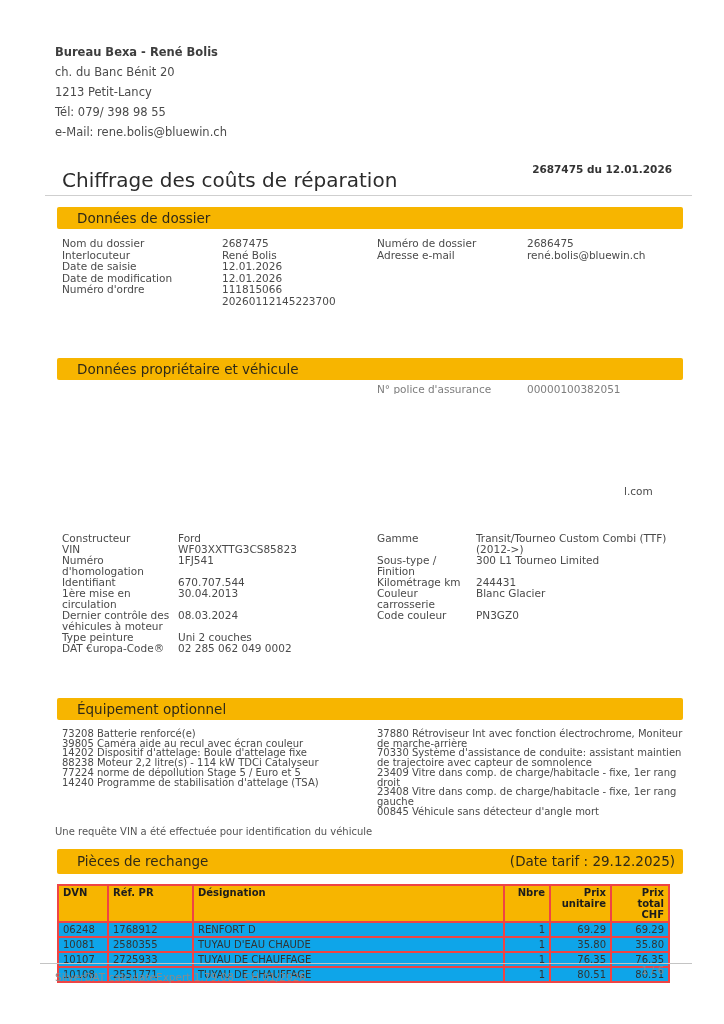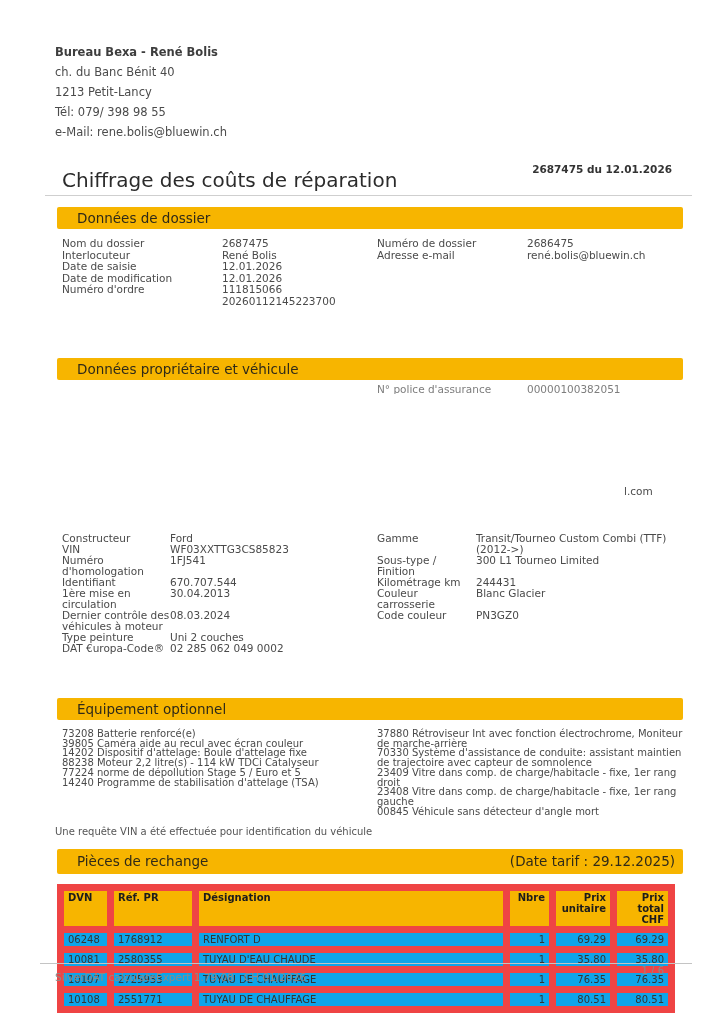--- a/index.html
+++ b/index.html
@@ -34,55 +34,55 @@
   .dossier-right{position:absolute; left:377px; top:238px; width:306px;}
   .dossier-right .lv-label{width:150px;}
   
   .police-clip{position:absolute; left:377px; top:384px; width:306px; height:10px; overflow:hidden; color:#7d7d7d;}
   .police-clip .lv-label{width:150px; color:#7d7d7d;}
   .police-clip .lv-value{color:#7d7d7d;}
   .partial-text{position:absolute; left:624px; top:485px; font-size:10.5px; color:#4a4a4a;}
   
   .veh-left{position:absolute; left:62px; top:533px; width:300px;}
   .veh-left .lv-row{line-height:11px;}
-  .veh-left .lv-label{width:108px; }
+  .veh-left .lv-label{width:108px; padding-right:8px;}
   .veh-right{position:absolute; left:377px; top:533px; width:306px;}
   .veh-right .lv-row{line-height:11px;}
   .veh-right .lv-label{width:95px; padding-right:4px;}
   .veh-right .lv-value{width:205px; white-space:normal;}
   
   .equip-col{position:absolute; top:729px; width:312px; font-size:10px; line-height:9.7px; color:#4a4a4a;}
   .equip-left{left:62px;}
   .equip-right{left:377px;}
   .equip-item{margin:0;}
   .vin-note{position:absolute; left:55px; top:826px; font-size:10px; color:#555;}
   
   .parts-table{
     position:absolute; left:57px; top:884px; border-collapse:collapse; table-layout:fixed;
     width:611px; font-size:10px; color:#333;
   }
-  .parts-table th, .parts-table td{border:7px solid #ef4444; padding:1px 4px; vertical-align:top; overflow:hidden;}
+  .parts-table th, .parts-table td{border:2px solid #ef4444; padding:1px 4px; vertical-align:top; overflow:hidden;}
   .parts-table th{
     background:#F7B500; color:#1c1c1c; font-weight:bold; text-align:left; white-space:pre-line; height:24px;
   }
   .parts-table th.num, .parts-table td.num{text-align:right;}
   .parts-table td{height:11px; background:#0ea5e9;}
   
   .footer-rule{position:absolute; left:40px; top:963px; width:652px; height:1px; background:#c4c4c4;}
   .footer-left{position:absolute; left:55px; top:971px; font-size:10.5px; color:#8a8a8a; white-space:pre;}
   .page-num{position:absolute; right:60px; top:965px; font-size:10px; color:#8a8a8a;}
 </style>
 </head>
 <body>
 
 <div class="page">
 
   <div class="sender">
     <div class="sender-name">Bureau Bexa - René Bolis</div>
-    <div>ch. du Banc Bénit 40</div>
+    <div>ch. du Banc Bénit 20</div>
     <div>1213 Petit-Lancy</div>
     <div>Tél: 079/ 398 98 55</div>
     <div>e-Mail: rene.bolis@bluewin.ch</div>
   </div>
 
   <div class="doc-ref">2687475 du 12.01.2026</div>
   <h1 class="title">Chiffrage des coûts de réparation</h1>
   <div class="title-rule"></div>
 
   <div class="banner banner-1">

